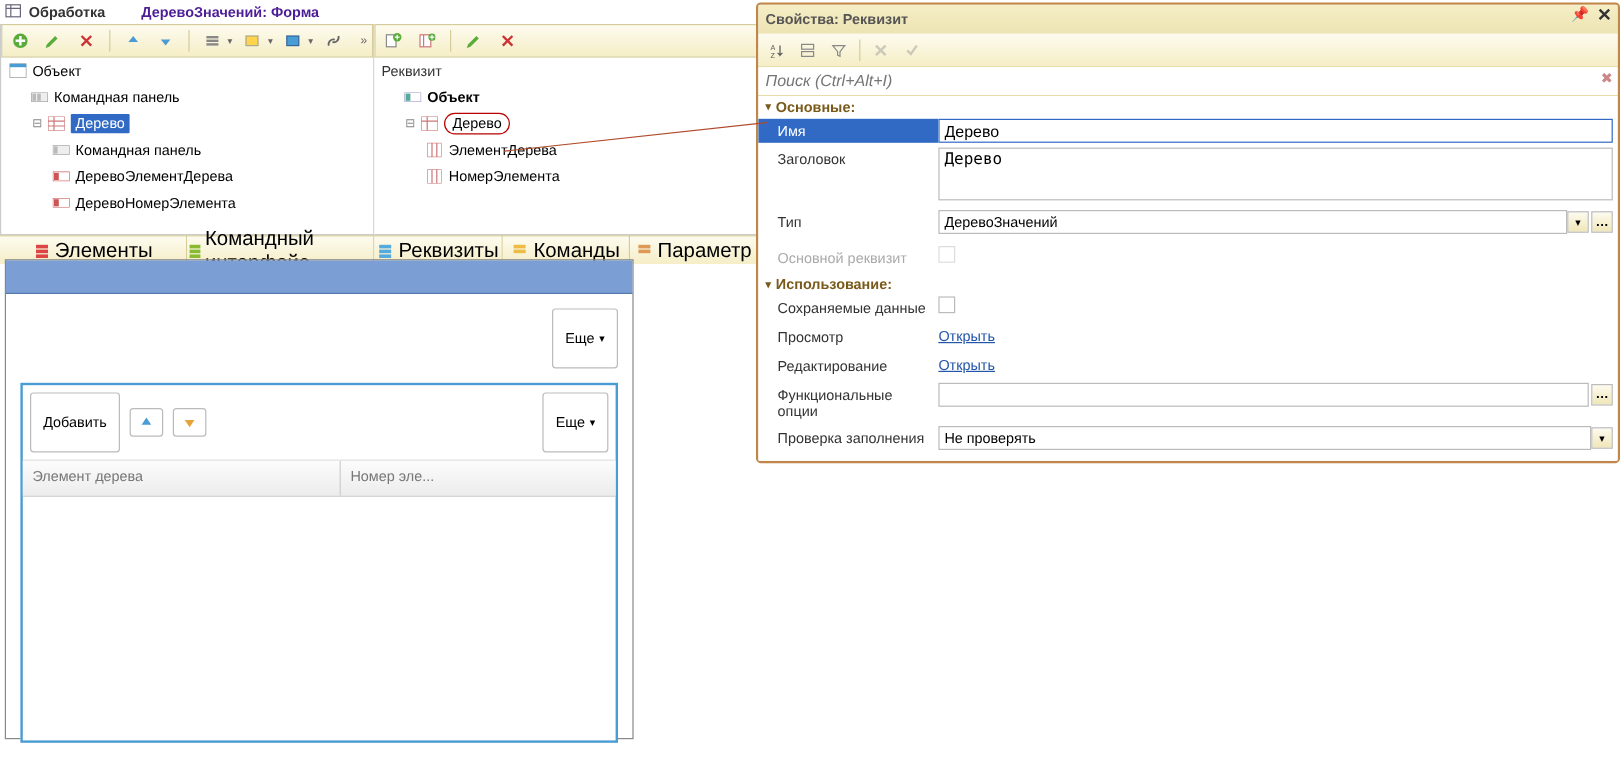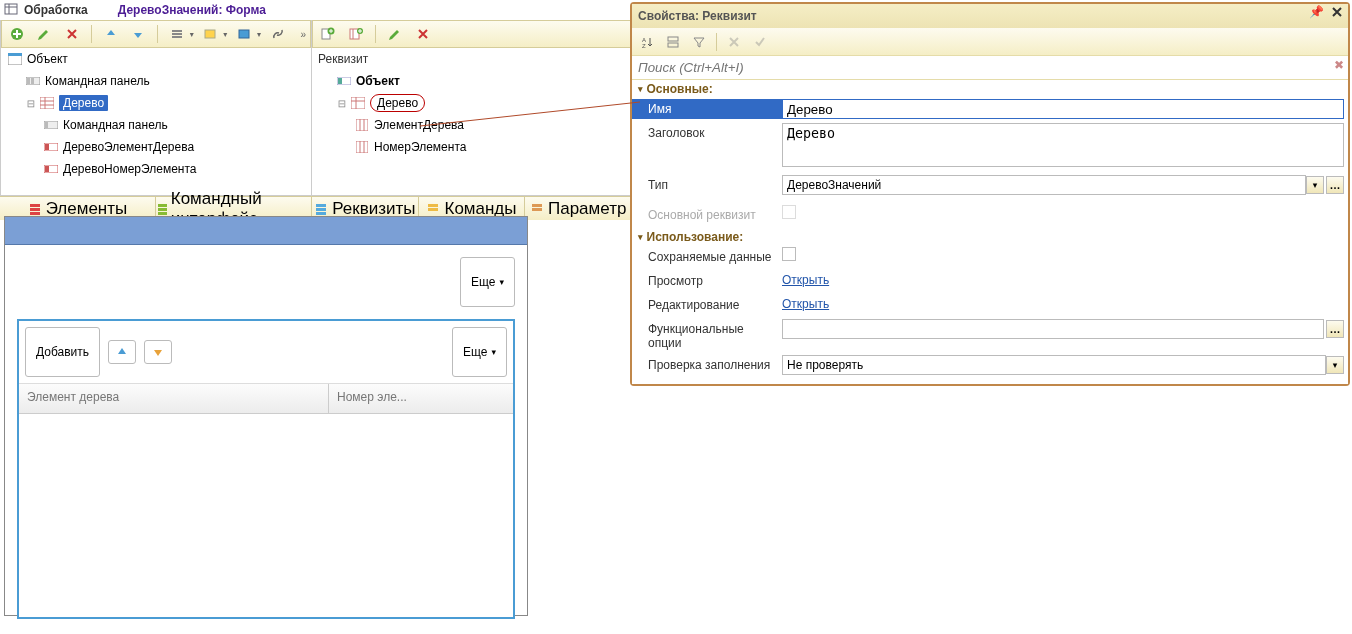--- a/index.html
+++ b/index.html
@@ -32,21 +32,21 @@
 .bold { font-weight: bold; }
 .preview-area { position: absolute; top: 216px; left: 4px; width: 524px; height: 400px; border: 1px solid #888; }
 .preview-title { height: 28px; background: #7b9fd5; border-bottom: 1px solid #5578aa; }
 .preview-toolbar { padding: 12px; display: flex; justify-content: flex-end; }
 .btn { background: #fff; border: 1px solid #bbb; border-radius: 3px; padding: 17px 10px; cursor: pointer; display: flex; align-items: center; gap: 4px; font-size: 12px; }
 .inner-table { margin: 0 12px 12px 12px; border: 2px solid #4a9cd4; background: #fff; height: 300px; display: flex; flex-direction: column; }
 .inner-tb { padding: 6px; display: flex; align-items: center; gap: 8px; border-bottom: 1px solid #ddd; }
 .arrow-btn { width: 28px; height: 24px; border: 1px solid #bbb; border-radius: 3px; background: #fff; display: flex; align-items: center; justify-content: center; cursor: pointer; }
 .spacer { flex: 1; }
 .inner-header { display: flex; height: 30px; background: linear-gradient(#fcfcfc,#ececec); border-bottom: 1px solid #ccc; color: #777; }
-.col1 { width: 310px; padding: 6px 8px; border-right: 1px solid #ccc; }
+.col1 { width: 265px; padding: 6px 8px; border-right: 1px solid #ccc; }
 .col2 { flex: 1; padding: 6px 8px; }
 .right-panel { position: absolute; right: 2px; top: 2px; width: 720px; border: 2px solid #c0874a; border-radius: 4px; background: #fff; }
 .rp-title { height: 20px; background: linear-gradient(#f5eec6,#ede3b3); display: flex; align-items: center; padding: 12px 6px; font-weight: bold; color: #555; position: relative; }
 .rp-title-btns { position: absolute; right: 2px; top: 0; display: flex; gap: 2px; }
 .rp-tbtn { width: 18px; height: 16px; display: flex; align-items: center; justify-content: center; cursor: pointer; color: #555; }
 .rp-toolbar { height: 28px; background: linear-gradient(#fdfbef,#f5eec6); border-bottom: 1px solid #e5dca9; display: flex; align-items: center; padding: 0 4px; gap: 4px; }
 .rp-search { border-bottom: 1px solid #e5dca9; }
 .rp-search input { width: 100%; border: none; padding: 4px 6px; color: #aaa; font-style: italic; outline: none; position: relative; }
 .rp-search-wrap { position: relative; }
 .rp-clear { position: absolute; right: 4px; top: 2px; color: #c88; cursor: pointer; font-size: 12px; }

